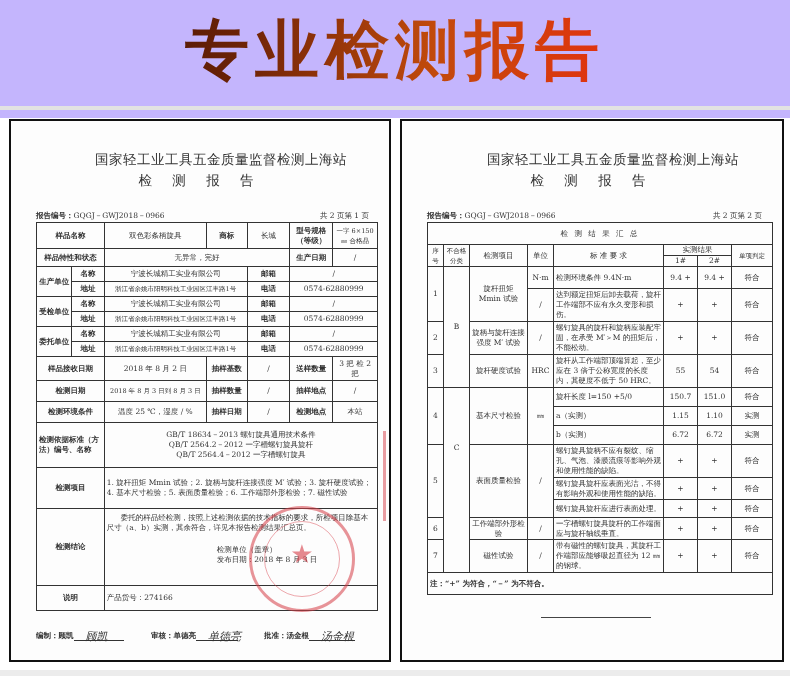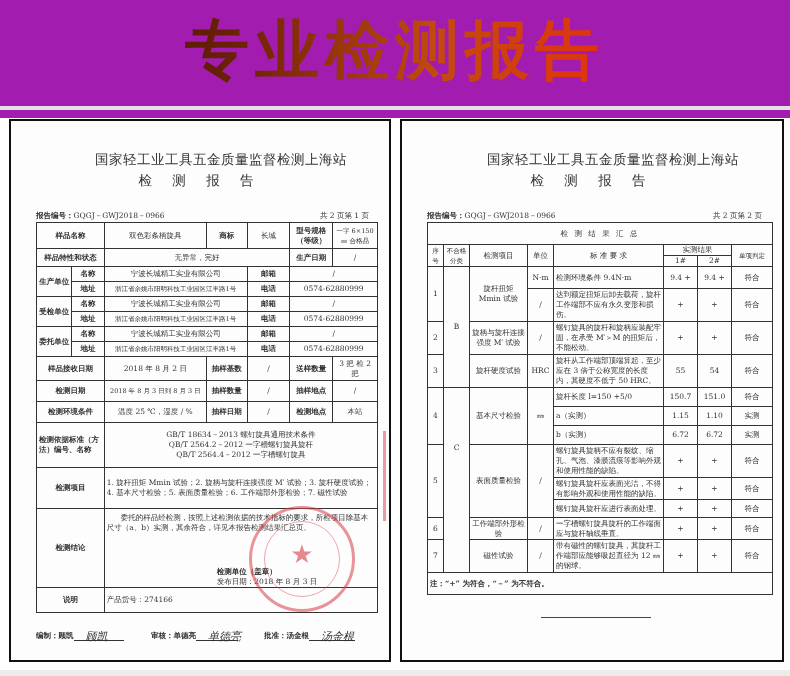--- a/index.html
+++ b/index.html
@@ -1,19 +1,19 @@
 <!DOCTYPE html>
 <html><head>
 <meta charset="utf-8">
 <style>
   * { box-sizing: border-box; margin: 0; padding: 0; }
   html, body { width: 790px; height: 676px; background: #ffffff; overflow: hidden; }
   body { position: relative; font-family: "DejaVu Serif", "Liberation Serif", serif; color: #2a2a2a; }
 
-  .banner { position: absolute; left: 0; top: 0; width: 790px; height: 118px; background: #a21caf; text-align: center; }
+  .banner { position: absolute; left: 0; top: 0; width: 790px; height: 118px; background: #c4b5fd; text-align: center; }
   .banner-title {
     position: absolute; left: 0; right: 0; top: 14px;
     font-family: "DejaVu Sans", "Liberation Sans", sans-serif;
     font-weight: bold; font-size: 64px; letter-spacing: 6px; line-height: 72px;
     background: linear-gradient(90deg, #2b0a04 0%, #6b2206 30%, #c24a0c 55%, #e3320f 78%, #c81a0a 100%);
     -webkit-background-clip: text; background-clip: text; color: transparent;
   }
   .banner-strip { position: absolute; left: 0; top: 106px; width: 790px; height: 4px; background: #e2e2e2; }
   .bottom-strip { position: absolute; left: 0; top: 670px; width: 790px; height: 6px; background: #ececec; }
 
@@ -167,21 +167,21 @@
       </td>
     </tr>
     <tr style="height:41px">
       <td class="lbl" colspan="2">检测项目</td>
       <td class="left" colspan="5">1. 旋杆扭矩 Mmin 试验；2. 旋柄与旋杆连接强度 M′ 试验；3. 旋杆硬度试验；4. 基本尺寸检验；5. 表面质量检验；6. 工作端部外形检验；7. 磁性试验</td>
     </tr>
     <tr style="height:77px">
       <td class="lbl" colspan="2">检测结论</td>
       <td class="left" colspan="5" style="vertical-align:top; padding-top:4px; text-indent:14px;">
         <div>委托的样品经检测，按照上述检测依据的技术指标的要求，所检项目除基本尺寸（a、b）实测，其余符合，详见本报告检测结果汇总页。</div>
-        <div style="margin-top:34px; padding-left:110px; text-indent:0;font-weight:bold;">检测单位（盖章）</div>
+        <div style="margin-top:12px; padding-left:110px; text-indent:0;">检测单位（盖章）</div>
         <div style="padding-left:110px; text-indent:0;">发布日期：2018 年 8 月 3 日</div>
       </td>
     </tr>
     <tr style="height:25px">
       <td class="lbl" colspan="2">说明</td>
       <td class="left" colspan="5">产品货号：274166</td>
     </tr>
   </tbody>
     </table>
 

